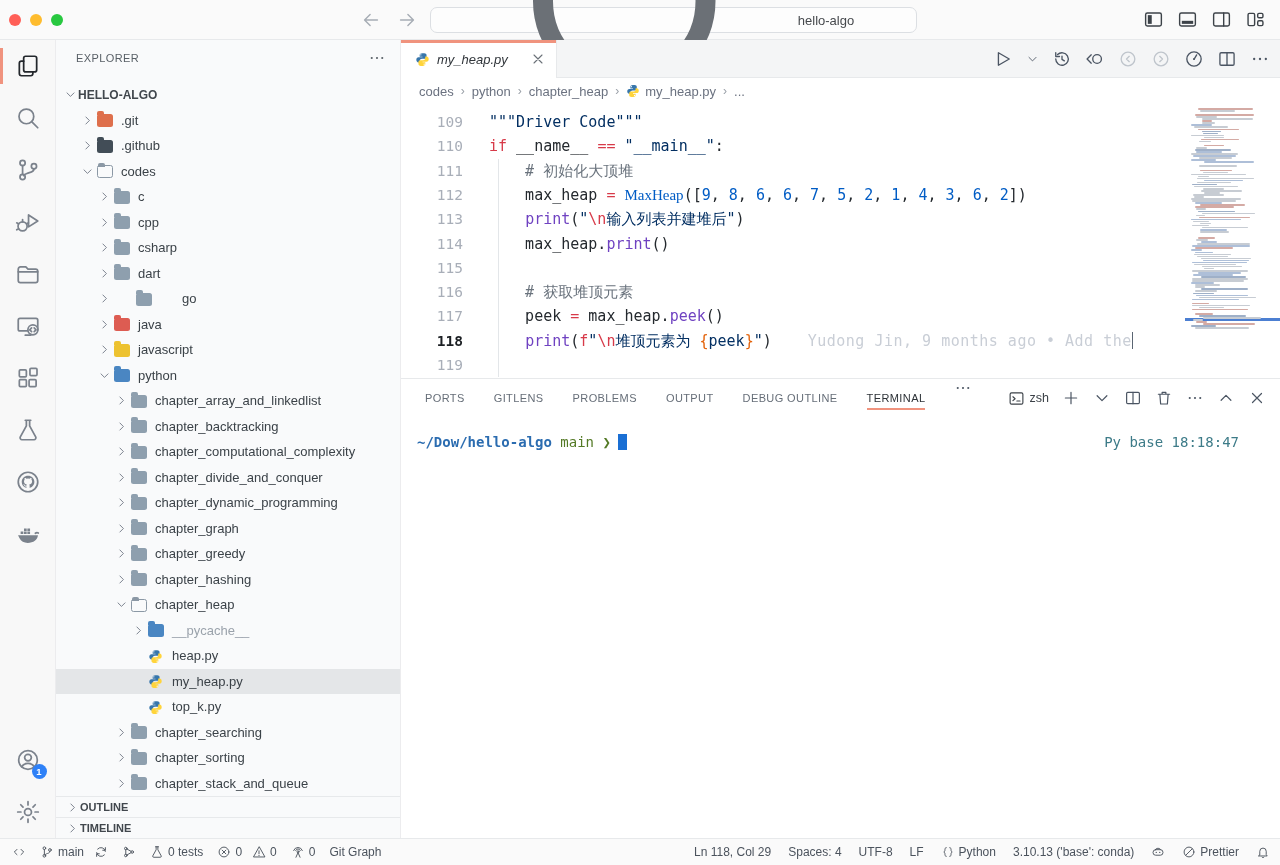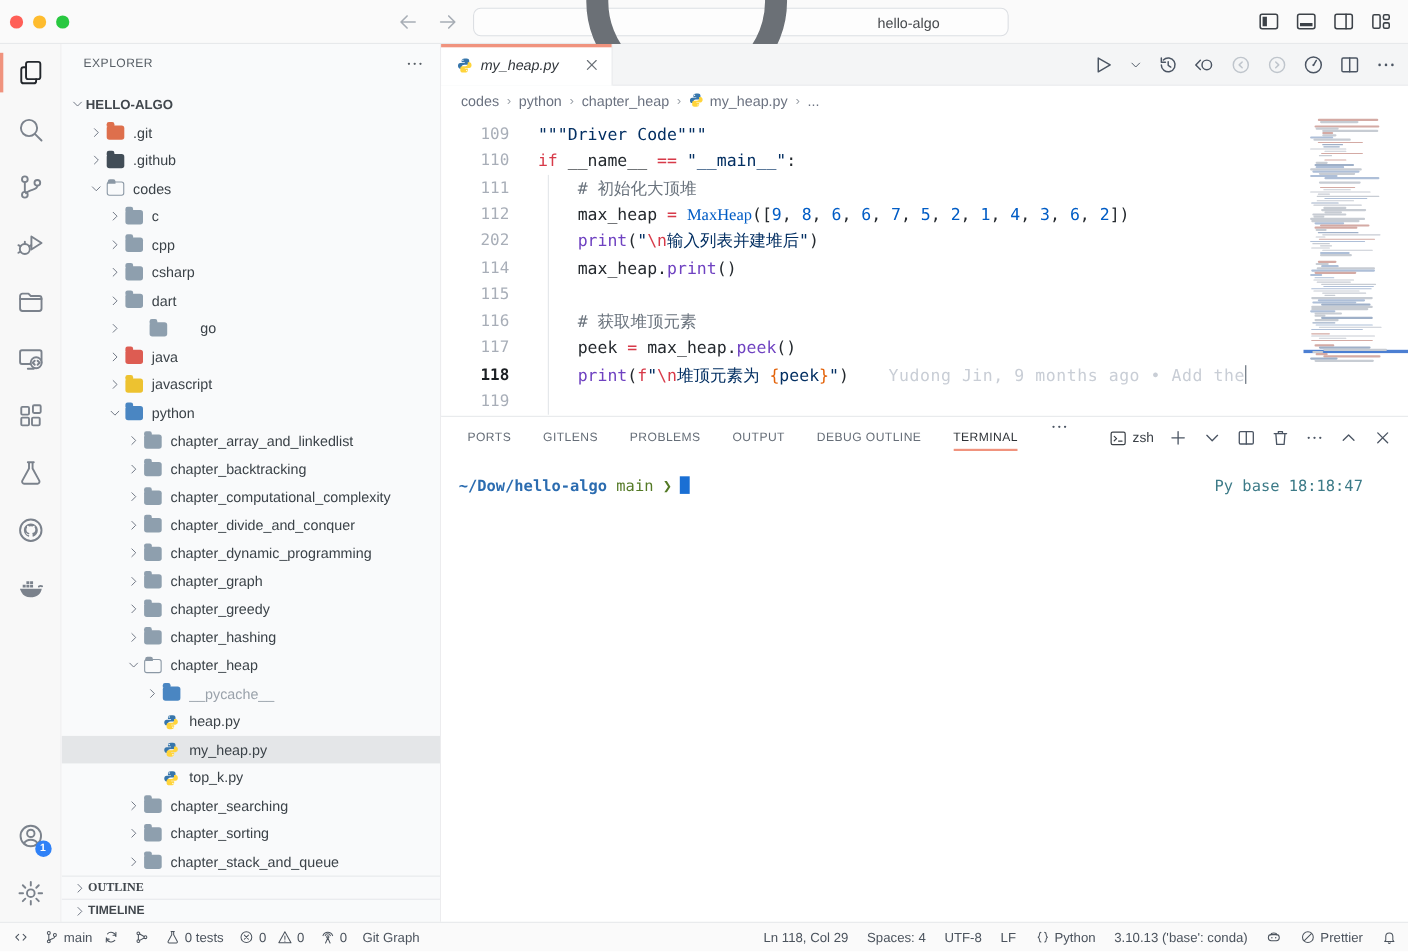--- a/index.html
+++ b/index.html
@@ -47,21 +47,21 @@
   .folder { position:absolute; inset:1px 1px 0 0; border-radius:2.5px; }
   .folder::before { content:""; position:absolute; left:0; top:-3px; width:7px; height:4px; border-radius:2px 2px 0 0; background:inherit; }
   .folder.outline { background:transparent; border:1.5px solid #8b98a5; }
   .folder.outline::before { background:#8b98a5; }
   .pyfile { position:absolute; inset:0; }
   .pyfile svg { width:15px; height:15px; }
 
   .side-section { height:21px; display:flex; align-items:center; border-top:1px solid #e7e9eb; padding-left:8px; font-size:11px; font-weight:bold; color:#41474d; background:#f9fafb; position:absolute; left:0; right:0; }
   .side-section .chev { width:16px; height:16px; color:#6b7280; display:flex; align-items:center; justify-content:center; }
   .side-section .chev svg { width:13px; height:13px; }
-  #outline-section { bottom:21px;font-family:Liberation Serif, serif; } #timeline-section { bottom:0; }
+  #outline-section { bottom:21px; } #timeline-section { bottom:0; }
 
   
   .main { position:absolute; left:400px; top:40px; right:0; bottom:27px; background:#fff; border-left:1px solid #ececee; }
   .tabbar { position:absolute; left:0; top:0; right:0; height:38px; background:#f4f5f6; border-bottom:1px solid #e7e9eb; display:flex; }
   .tab { position:relative; width:156px; height:38px; background:#fff; border-right:1px solid #e7e9eb; display:flex; align-items:center; gap:7px; padding:0 10px 0 14px; font-size:13px; font-style:italic; color:#30353a; }
   .tab::before { content:""; position:absolute; top:0; left:0; right:0; height:2.5px; background:var(--accent); }
   .tab .pyicon svg { width:15px; height:15px; display:block; }
   .tab-close { margin-left:auto; width:16px; height:16px; color:#6a7077; }
   .editor-actions { position:absolute; right:10px; top:0; height:38px; display:flex; align-items:center; gap:13px; color:#4b5563; }
   .editor-actions .ibtn { width:20px; height:20px; }
@@ -806,21 +806,21 @@
           <div class="mm-bar" style="top: 215.15px; left: 8px; width: 10px; background: rgb(199, 204, 211);"></div>
           <div class="mm-bar" style="top: 217.2px; left: 11px; width: 11px; background: rgb(212, 170, 164);"></div>
           <div class="mm-bar" style="top: 219.25px; left: 18px; width: 52px; background: rgb(212, 170, 164);"></div>
           <div class="mm-bar" style="top: 221.3px; left: 6px; width: 25px; background: rgb(159, 176, 200);"></div>
           <div class="mm-bar" style="top: 223.35px; left: 10px; width: 54px; background: rgb(199, 204, 211);"></div>
         </div>
     <div class="codeline" style="top: 6px;"><span class="gutter">109</span><span class="codetext"><span class="c-str">"""Driver Code"""</span></span></div>
         <div class="codeline" style="top: 30.3px;"><span class="gutter">110</span><span class="codetext"><span class="c-kw">if</span><span class="c-def"> __name__ </span><span class="c-kw">==</span><span class="c-def"> </span><span class="c-str">"__main__"</span><span class="c-def">:</span></span></div>
         <div class="codeline" style="top: 54.6px;"><span class="gutter">111</span><span class="codetext"><span class="c-com">    # 初始化大顶堆</span></span></div>
         <div class="codeline" style="top: 78.9px;"><span class="gutter">112</span><span class="codetext"><span class="c-def">    max_heap </span><span class="c-kw">=</span><span class="c-def"> </span><span class="c-cls">MaxHeap</span><span class="c-def">([</span><span class="c-num">9</span><span class="c-def">, </span><span class="c-num">8</span><span class="c-def">, </span><span class="c-num">6</span><span class="c-def">, </span><span class="c-num">6</span><span class="c-def">, </span><span class="c-num">7</span><span class="c-def">, </span><span class="c-num">5</span><span class="c-def">, </span><span class="c-num">2</span><span class="c-def">, </span><span class="c-num">1</span><span class="c-def">, </span><span class="c-num">4</span><span class="c-def">, </span><span class="c-num">3</span><span class="c-def">, </span><span class="c-num">6</span><span class="c-def">, </span><span class="c-num">2</span><span class="c-def">])</span></span></div>
-        <div class="codeline" style="top: 103.2px;"><span class="gutter">202</span><span class="codetext"><span class="c-def">    </span><span class="c-fn">print</span><span class="c-def">(</span><span class="c-str">"</span><span class="c-esc">\n</span><span class="c-str">输入列表并建堆后"</span><span class="c-def">)</span></span></div>
+        <div class="codeline" style="top: 103.2px;"><span class="gutter">113</span><span class="codetext"><span class="c-def">    </span><span class="c-fn">print</span><span class="c-def">(</span><span class="c-str">"</span><span class="c-esc">\n</span><span class="c-str">输入列表并建堆后"</span><span class="c-def">)</span></span></div>
         <div class="codeline" style="top: 127.5px;"><span class="gutter">114</span><span class="codetext"><span class="c-def">    max_heap.</span><span class="c-fn">print</span><span class="c-def">()</span></span></div>
         <div class="codeline" style="top: 151.8px;"><span class="gutter">115</span><span class="codetext"></span></div>
         <div class="codeline" style="top: 176.1px;"><span class="gutter">116</span><span class="codetext"><span class="c-com">    # 获取堆顶元素</span></span></div>
         <div class="codeline" style="top: 200.4px;"><span class="gutter">117</span><span class="codetext"><span class="c-def">    peek </span><span class="c-kw">=</span><span class="c-def"> max_heap.</span><span class="c-fn">peek</span><span class="c-def">()</span></span></div>
         <div class="codeline" style="top: 224.7px;"><span class="gutter current">118</span><span class="codetext"><span class="c-def">    </span><span class="c-fn">print</span><span class="c-def">(</span><span class="c-kw">f</span><span class="c-str">"</span><span class="c-esc">\n</span><span class="c-str">堆顶元素为 </span><span class="c-brace">{</span><span class="c-str">peek</span><span class="c-brace">}</span><span class="c-str">"</span><span class="c-def">)</span><span class="blame">Yudong Jin, 9 months ago • Add the</span><span class="cursor-bar"></span></span></div>
         <div class="codeline" style="top: 249px;"><span class="gutter">119</span><span class="codetext"></span></div>
       </div>
 
     <div class="panel">
       <div class="panel-header" id="panel-header">

